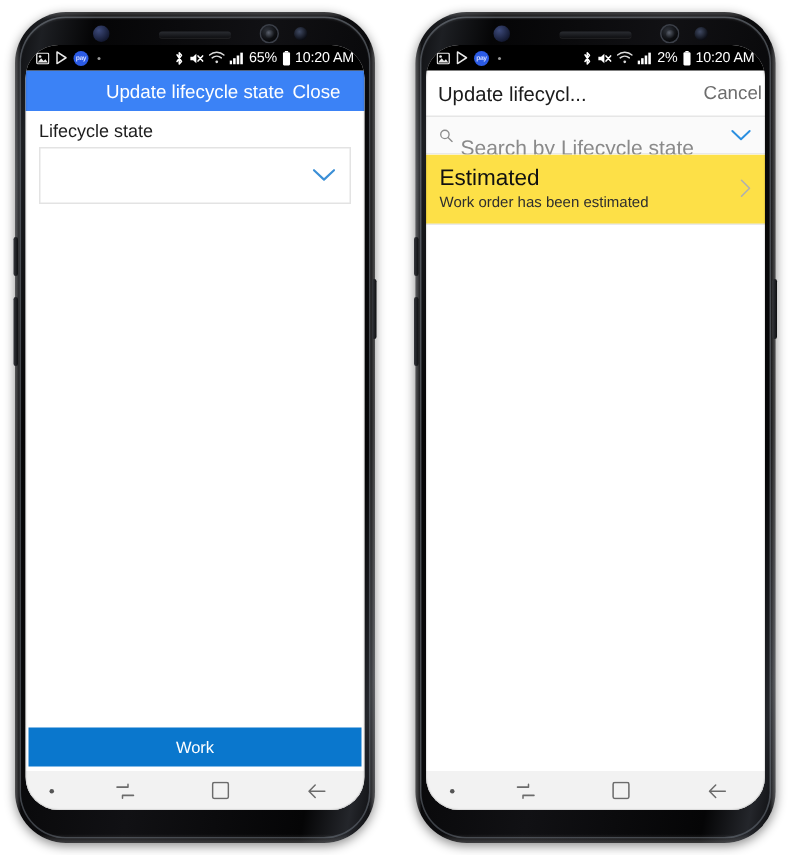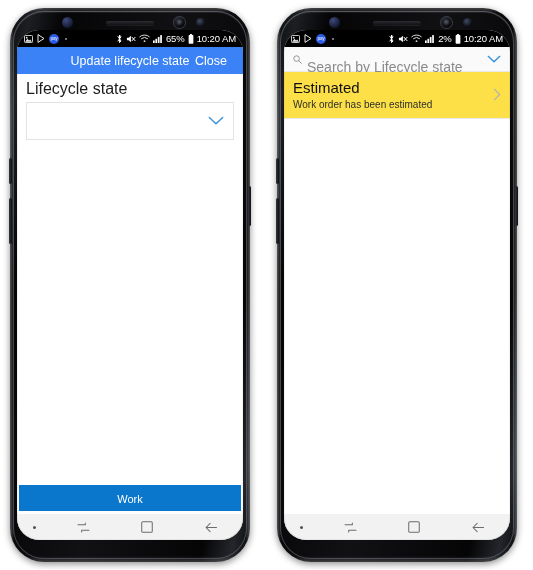--- a/index.html
+++ b/index.html
@@ -209,21 +209,21 @@
   }
 
   
   .body-area {
     flex: 1 1 auto;
     background: #ffffff;
     position: relative;
     overflow: hidden;
   }
   .field-label {
-    font-size: 16px;
+    font-size: 12px;
     color: #1d1d1d;
     padding: 6px 9px 4px 9px;
   }
   .select-box {
     margin: 0 9px;
     height: 38px;
     border: 1px solid #e3e3e3;
     background: #fff;
     display: flex;
     align-items: center;
@@ -520,20 +520,24 @@
         <span class="ic">
           <svg width="6" height="10" viewBox="0 0 6 11">
               <rect x="1.8" y="0" width="2.4" height="1" fill="#ffffff"></rect>
               <rect x="0.4" y="1" width="5.2" height="9.6" rx="0.8" fill="#ffffff"></rect>
             </svg>
         </span>
         <span>10:20 AM</span>
       </div>
     </div>
 
+    <div class="appbar light">
+      <span class="title">Update lifecycl...</span>
+      <span class="action">Cancel</span>
+    </div>
 
     <div class="search-row">
       <span class="search-icon">
         <svg width="9" height="9" viewBox="0 0 10 10">
             <circle cx="4" cy="4" r="3.1" fill="none" stroke="currentColor" stroke-width="1"></circle>
             <path d="M6.3 6.3 L9.3 9.3" stroke="currentColor" stroke-width="1" stroke-linecap="round"></path>
           </svg>
       </span>
       <span class="search-ph">Search by Lifecycle state</span>
       <span class="search-chev">

